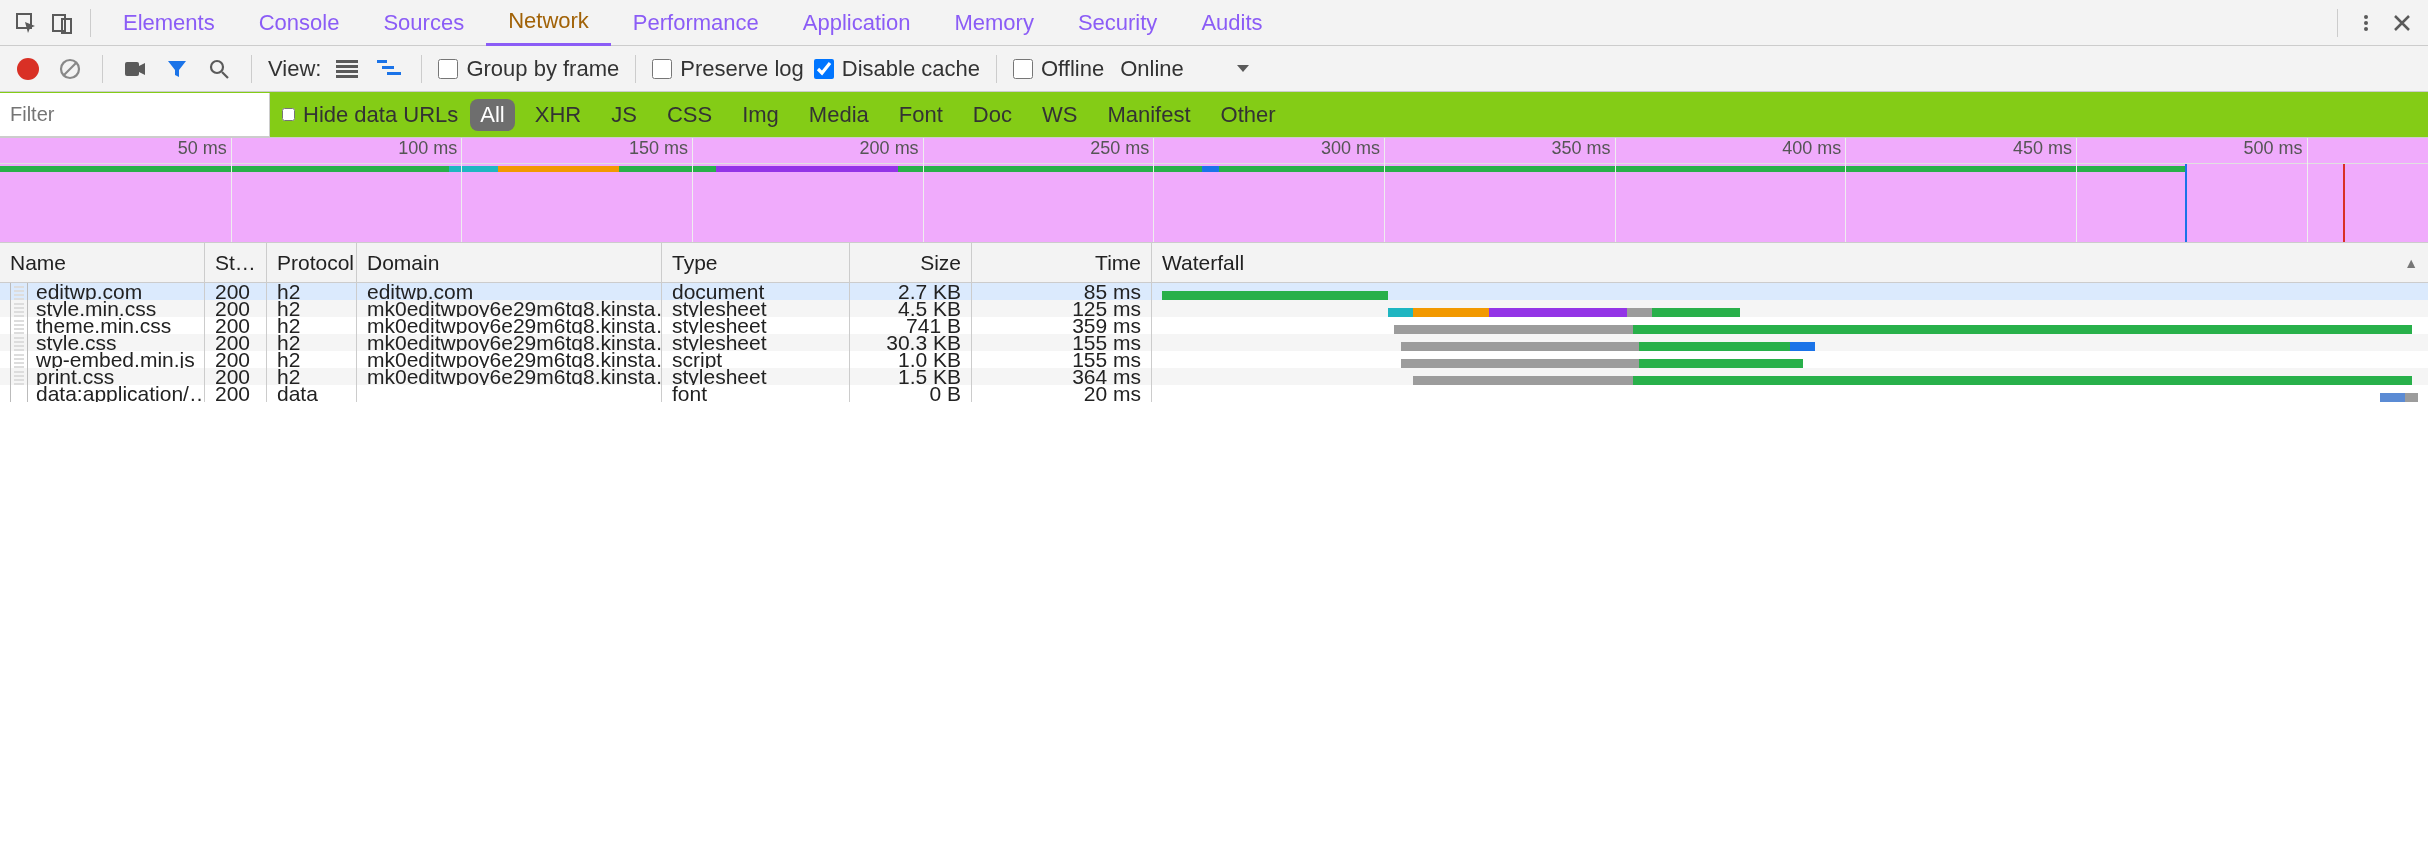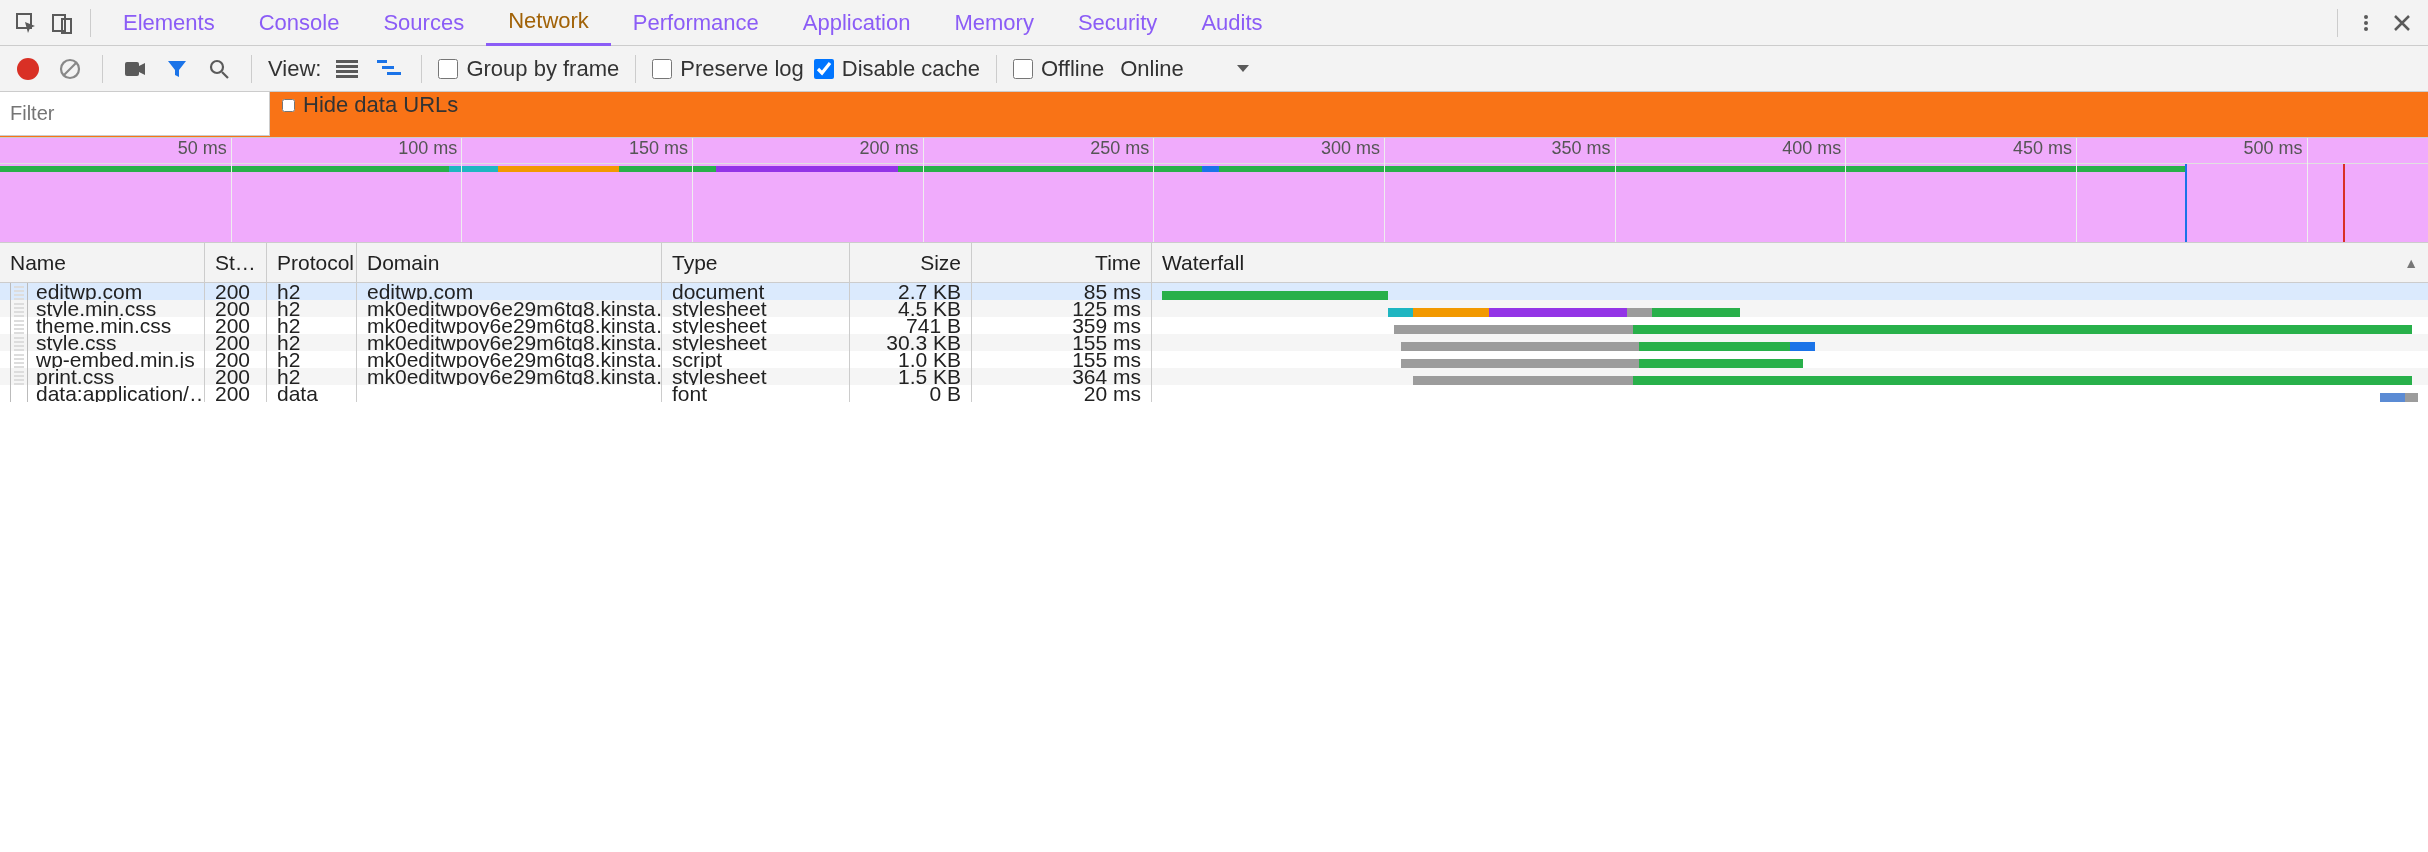--- a/index.html
+++ b/index.html
@@ -96,24 +96,24 @@
   .toolbar input[type="checkbox"] {
     width: 20px;
     height: 20px;
   }
   .toolbar .viewlbl { font-size: 22px; color: #333; }
   .funnel.active svg { color: #1a73e8; }
 
   
   .filterbar {
     display: flex;
-    align-items: flex-start;
+    align-items: center;
     height: 46px;
     border-bottom: 1px solid #ccc;
-    background: #f97316;
+    background: #84cc16;
     gap: 12px;
     padding-right: 24px;
   }
   .filterbar input[type="text"] {
     width: 270px;
     height: 44px;
     border: 1px solid #ccc;
     border-top: none;
     border-left: none;
     padding: 0 10px;
@@ -370,20 +370,33 @@
       </svg>
   </div>
 </div>
 
 <div class="filterbar">
   <input type="text" placeholder="Filter" style="">
   <label>
     <input type="checkbox" style="">
       <span>Hide data URLs</span>
   </label>
+  <div id="filtertypes" style="display:flex;gap:10px;align-items:center;">
+      <span class="filterpill active">All</span>
+      <span class="filterpill">XHR</span>
+      <span class="filterpill">JS</span>
+      <span class="filterpill">CSS</span>
+      <span class="filterpill">Img</span>
+      <span class="filterpill">Media</span>
+      <span class="filterpill">Font</span>
+      <span class="filterpill">Doc</span>
+      <span class="filterpill">WS</span>
+      <span class="filterpill">Manifest</span>
+      <span class="filterpill">Other</span>
+    </div>
 </div>
 
 <div class="overview">
   <div class="ticks" id="ticks">
       <div class="tick" style="left: 9.5%;">50 ms</div>
       <div class="tick" style="left: 19%;">100 ms</div>
       <div class="tick" style="left: 28.5%;">150 ms</div>
       <div class="tick" style="left: 38%;">200 ms</div>
       <div class="tick" style="left: 47.5%;">250 ms</div>
       <div class="tick" style="left: 57%;">300 ms</div>

